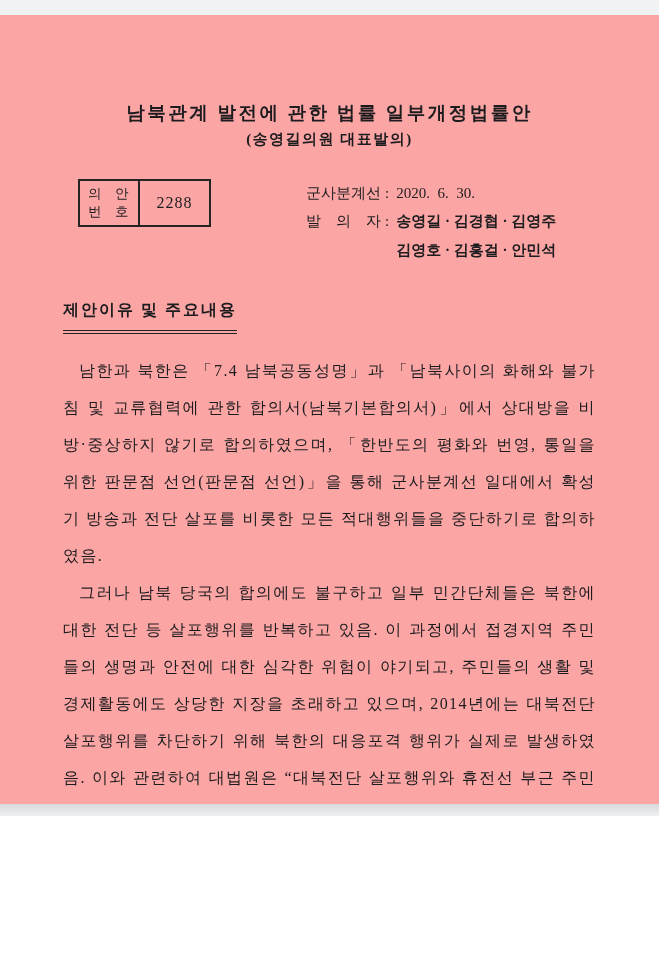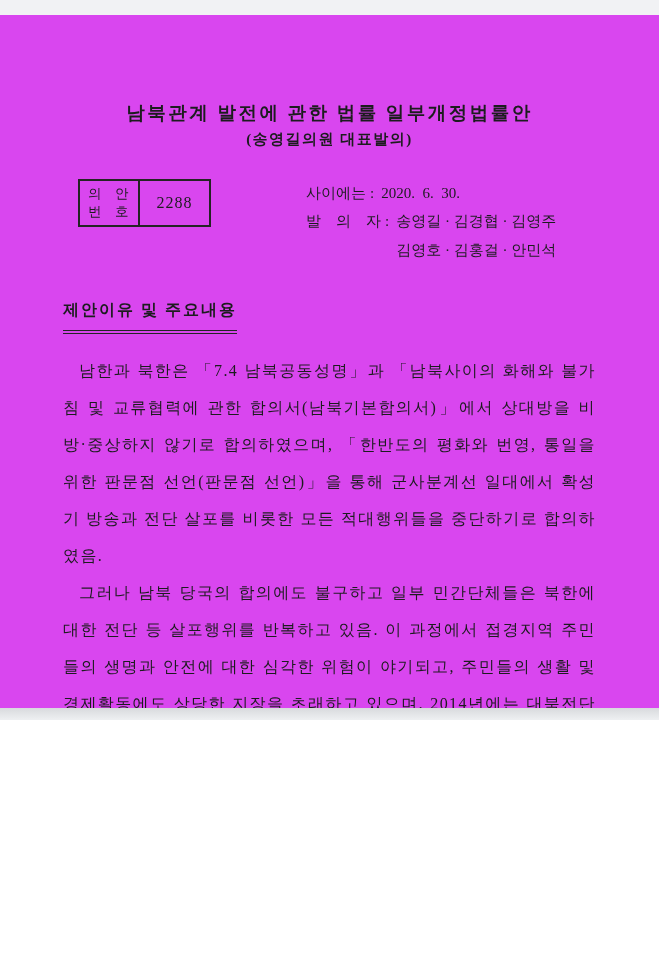--- a/index.html
+++ b/index.html
@@ -4,22 +4,22 @@
 <style>
   * { box-sizing: border-box; }
   html, body { margin: 0; padding: 0; }
   body {
     background: #ffffff;
     font-family: "Liberation Serif", "DejaVu Serif", serif;
   }
   .page {
     position: relative;
     width: 659px;
-    height: 720px;
-    background: #d946ef;
+    height: 816px;
+    background: #fca5a5;
     color: #1c1c1e;
     overflow: hidden;
   }
   .band-top {
     position: absolute;
     top: 0; left: 0; right: 0;
     height: 15px;
     background: #f1f2f4;
   }
   .band-bottom {
@@ -88,21 +88,21 @@
     flex: 0 0 auto;
   }
   .info-line {
     display: flex;
     align-items: flex-start;
     line-height: 28px;
   }
   .info-label { white-space: pre-wrap; flex: 0 0 auto; }
   .colon { margin: 0 7px 0 4px; flex: 0 0 auto; }
   .pre { white-space: pre-wrap; }
-  .names { white-space: nowrap; }
+  .names { white-space: nowrap; font-weight: bold; }
   .names div { line-height: 28.5px; }
   .section-heading {
     margin-top: 36px;
     font-size: 16px;
     font-weight: bold;
   }
   .section-heading .underlined {
     display: inline-block;
     border-bottom: 4px double #242424;
     padding-bottom: 9px;
@@ -133,21 +133,21 @@
       <div class="bill-box">
         <div class="bill-box-label">
           <div>의　안</div>
           <div>번　호</div>
         </div>
         <div class="bill-box-value">2288</div>
       </div>
 
       <div class="proposal-info">
         <div class="info-line">
-          <span class="info-label">사이에는</span>
+          <span class="info-label">군사분계선</span>
           <span class="colon">:</span>
           <span class="pre">2020.  6.  30.</span>
         </div>
         <div class="info-line">
           <span class="info-label">발　의　자</span>
           <span class="colon">:</span>
           <div class="names">
             <div>송영길 · 김경협 · 김영주</div>
             <div>김영호 · 김홍걸 · 안민석</div>
           </div>

